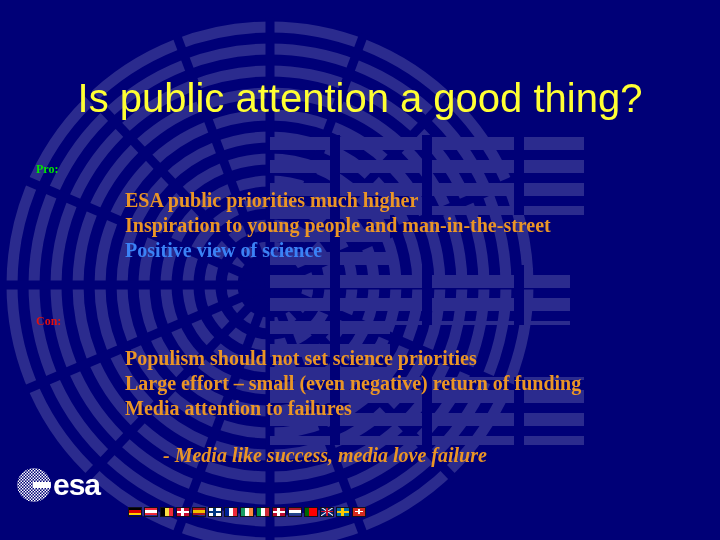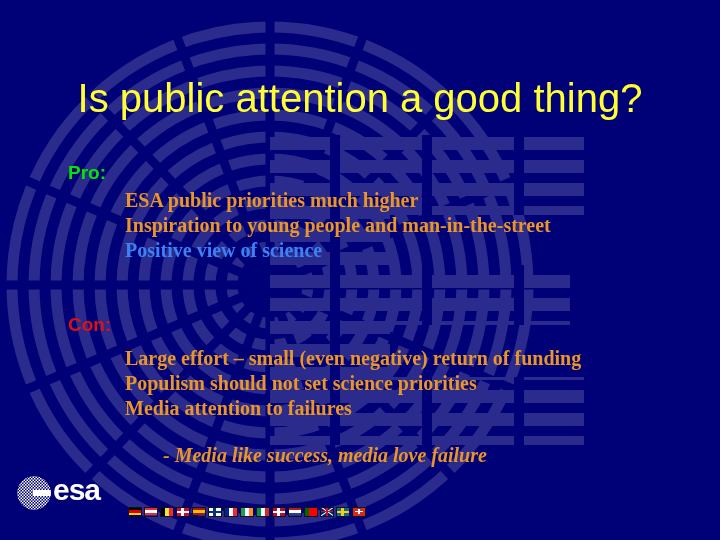--- a/index.html
+++ b/index.html
@@ -34,24 +34,24 @@
     font-size:40px;
     font-weight:400;
     color:#FFFF33;
     letter-spacing:0px;
     white-space:nowrap;
   }
 
   
   .group-label{
     position:absolute;
-    left:68px;
-    font-family:Liberation Sans, sans-serif;
+    left:36px;
+    font-family:Liberation Serif, serif;
     font-weight:bold;
-    font-size:19px;
+    font-size:12px;
     white-space:nowrap;
   }
   #pro-label{top:162px;color:#00E800;}
   #con-label{top:314px;color:#E01010;}
 
   .item-list{
     position:absolute;
     left:125px;
     margin:0;padding:0;
     list-style:none;
@@ -74,22 +74,22 @@
     font-size:20px;
     line-height:28px;
     color:#EA9526;
     white-space:nowrap;
     padding-left:38px;
   }
 
   
   #footer-logo{
     position:absolute;
-    left:16px;top:475px;
-    display:flex;align-items:flex-start;
+    left:16px;top:465px;
+    display:flex;align-items:center;
     height:40px;
   }
   #logo-mark{
     width:36px;height:36px;
     position:relative;
     flex:0 0 auto;
   }
   #logo-word{
     font-family:"Liberation Sans", sans-serif;
     font-weight:bold;
@@ -223,22 +223,22 @@
 
   <ul id="pro-items" class="item-list">
     <li class="item" style="color: rgb(234, 149, 38);">ESA public priorities much higher</li>
     <li class="item" style="color: rgb(234, 149, 38);">Inspiration to young people and man-in-the-street</li>
     <li class="item" style="color: #3b82f6;">Positive view of science</li>
   </ul>
 
   <div id="con-label" class="group-label" style="color: rgb(224, 16, 16);">Con:</div>
 
   <ul id="con-items" class="item-list">
+    <li class="item" style="color: rgb(234, 149, 38);">Populism should not set science priorities</li>
     <li class="item" style="color: rgb(234, 149, 38);">Large effort – small (even negative) return of funding</li>
-    <li class="item" style="color: rgb(234, 149, 38);">Populism should not set science priorities</li>
     <li class="item" style="color: rgb(234, 149, 38);">Media attention to failures</li>
     <li class="subitem" style="color: rgb(234, 149, 38); margin-top: 20px;">- Media like success, media love failure</li>
   </ul>
 
   <div id="footer-logo">
     <div id="logo-mark">
       <svg width="36" height="36" viewBox="0 0 36 36">
         <defs>
           <clipPath id="markClip">
               <circle cx="18" cy="18" r="17"></circle>

